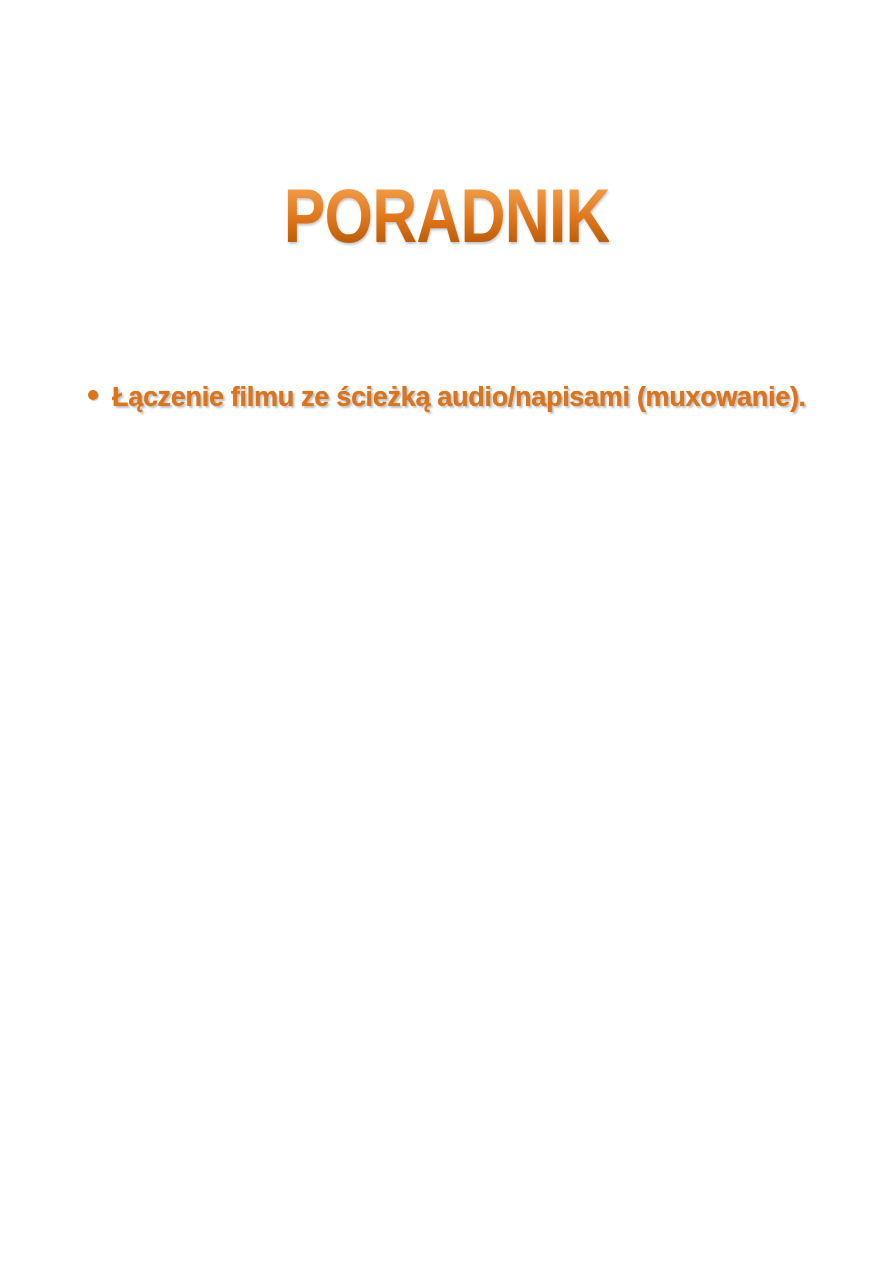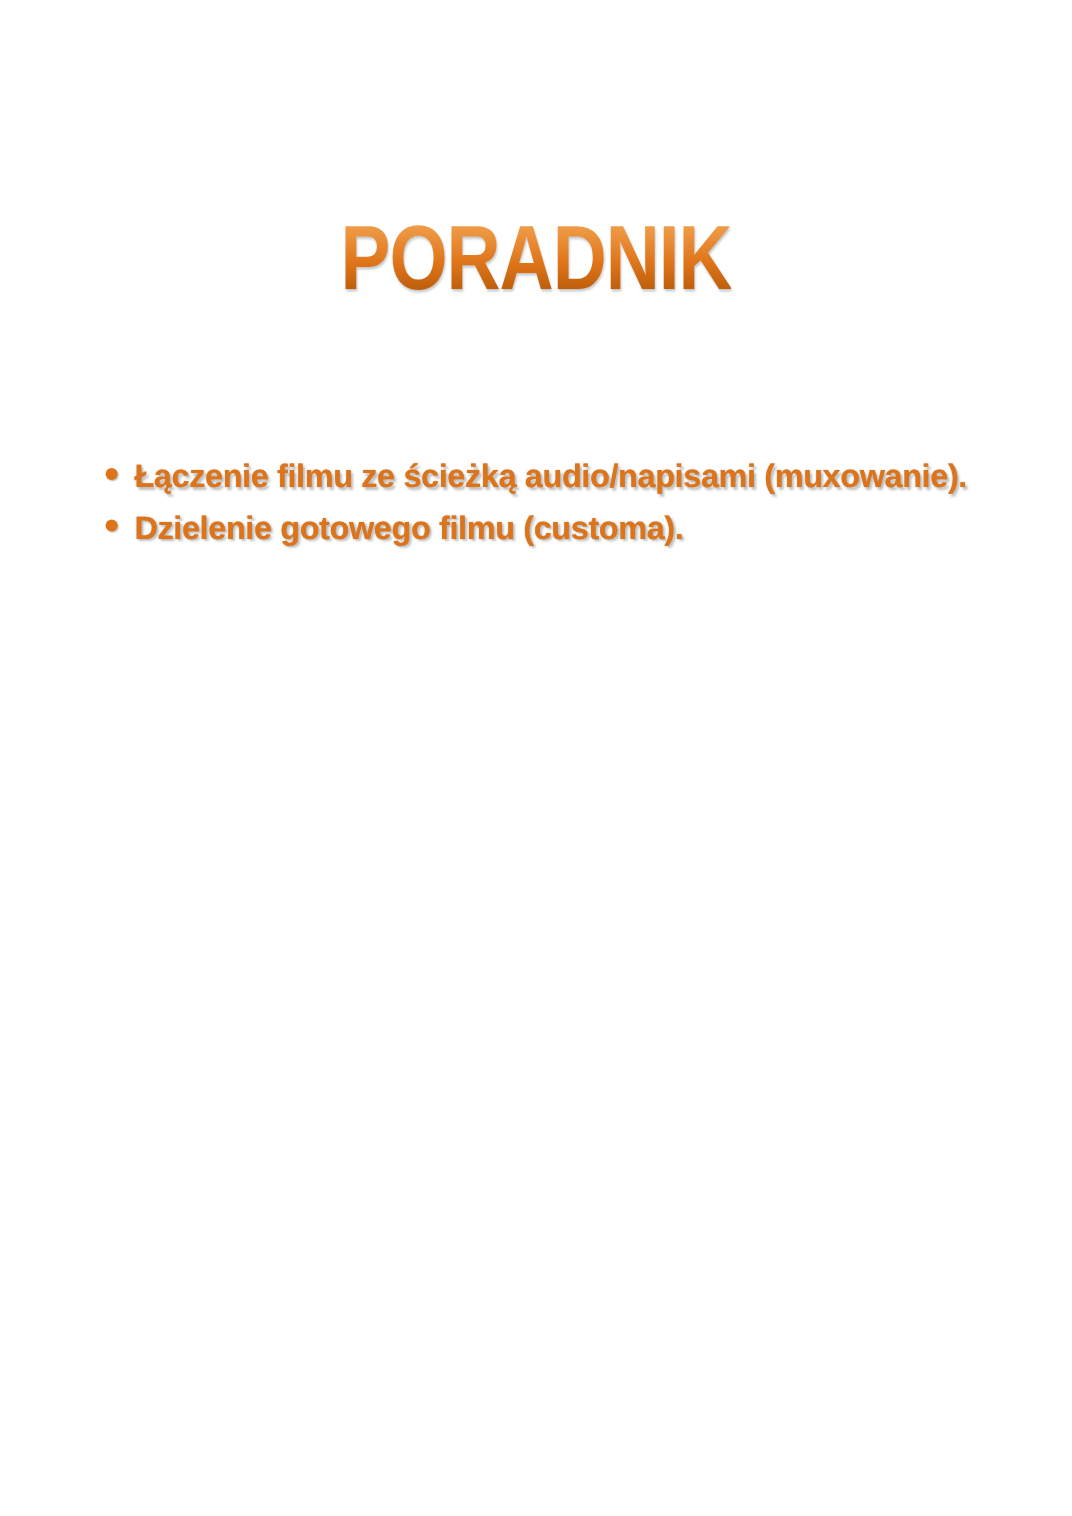--- a/index.html
+++ b/index.html
@@ -103,20 +103,16 @@
 
   <div class="title-wrap">
     <span class="page-title">PORADNIK</span>
   </div>
 
   <ul class="bullet-list">
     <li class="bullet-item">
       <span class="bullet-dot"></span>
       <span>Łączenie filmu ze ścieżką audio/napisami (muxowanie).</span>
     </li>
-    <li class="bullet-item">
-      <span class="bullet-dot"></span>
-      <span>Dzielenie gotowego filmu (customa).</span>
-    </li>
   </ul>
 
 
 </div>
 
 </body></html>

